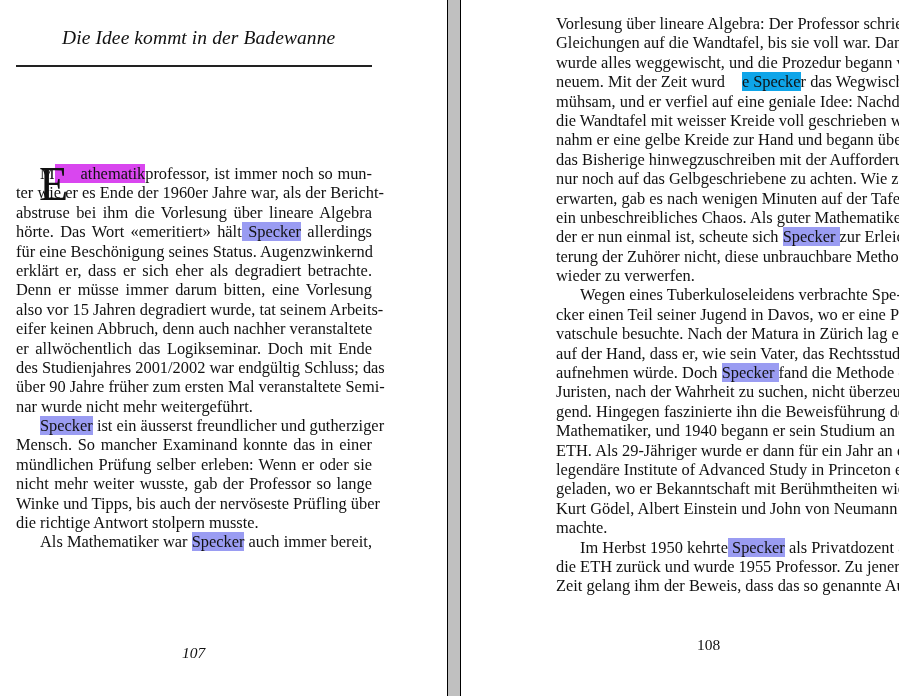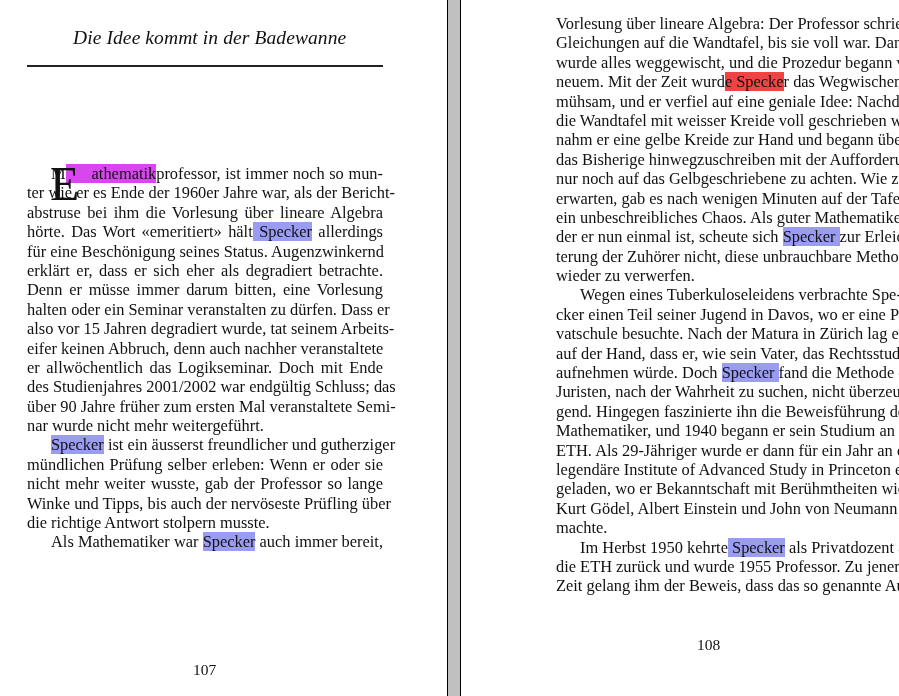--- a/index.html
+++ b/index.html
@@ -6,21 +6,21 @@
     body {
       width: 899px; height: 696px; overflow: hidden;
       background: #ffffff;
       font-family: "Liberation Serif", "DejaVu Serif", serif;
       color: #111;
       position: relative;
     }
     .page {
       position: absolute; top: 0; height: 696px; background: #fff;
     }
-    #page-left { left: 0; width: 447px; margin-left: 11px; }
+    #page-left { left: 0; width: 447px; }
     #page-right { left: 461px; width: 438px; }
     .gutter {
       position: absolute; top: 0; left: 447px; width: 14px; height: 696px;
       background: #c0c0c0;
       border-left: 1.5px solid #000;
       border-right: 1.5px solid #000;
       box-sizing: border-box;
     }
     .running-head {
       position: absolute; left: 62px; top: 27px;
@@ -45,63 +45,63 @@
     .dropcap-line { padding-left: 24px; }
     .dropcap {
       position: absolute; left: 23px; top: -2px;
       font-size: 48px; line-height: 44px;
     }
     .hl { background: #9a9cf2; }
     .page-number {
       position: absolute; font-size: 15.5px;
       font-family: "Liberation Serif", serif;
     }
-    #left-page-number { left: 182px; top: 661px; }
+    #left-page-number { left: 182px; top: 644px; font-style: italic; }
     #right-page-number { left: 236px; top: 636px; }
   </style>
 </head>
 <body>
 
 <div class="page" id="page-left">
   <div class="running-head">Die Idee kommt in der Badewanne</div>
   <div class="head-rule"></div>
   <div class="text-block" id="left-text">
     <span class="dropcap">E</span>
       <span class="line dropcap-line"><span>M</span><span class="hl" style="background: #d946ef; padding-left: 26px;">athematik</span><span>professor, ist immer noch so mun-</span></span>
       <span class="line"><span>ter wie er es Ende der 1960er Jahre war, als der Bericht-</span></span>
       <span class="line"><span>abstruse bei ihm die Vorlesung über lineare Algebra</span></span>
       <span class="line"><span>hörte. Das Wort «emeritiert» hält</span><span class="hl" style="background: rgb(154, 156, 242);"> Specker</span><span> allerdings</span></span>
       <span class="line"><span>für eine Beschönigung seines Status. Augenzwinkernd</span></span>
       <span class="line"><span>erklärt er, dass er sich eher als degradiert betrachte.</span></span>
       <span class="line"><span>Denn er müsse immer darum bitten, eine Vorlesung</span></span>
-      <span class="line"><span>halten oder ein Seminar veranstalten zu dürfen. Dass er</span></span>
       <span class="line"><span>also vor 15 Jahren degradiert wurde, tat seinem Arbeits-</span></span>
       <span class="line"><span>eifer keinen Abbruch, denn auch nachher veranstaltete</span></span>
       <span class="line"><span>er allwöchentlich das Logikseminar. Doch mit Ende</span></span>
       <span class="line"><span>des Studienjahres 2001/2002 war endgültig Schluss; das</span></span>
       <span class="line"><span>über 90 Jahre früher zum ersten Mal veranstaltete Semi-</span></span>
       <span class="line last"><span>nar wurde nicht mehr weitergeführt.</span></span>
       <span class="line indent"><span class="hl" style="background: rgb(154, 156, 242);">Specker</span><span> ist ein äusserst freundlicher und gutherziger</span></span>
+      <span class="line"><span>Mensch. So mancher Examinand konnte das in einer</span></span>
       <span class="line"><span>mündlichen Prüfung selber erleben: Wenn er oder sie</span></span>
       <span class="line"><span>nicht mehr weiter wusste, gab der Professor so lange</span></span>
       <span class="line"><span>Winke und Tipps, bis auch der nervöseste Prüfling über</span></span>
       <span class="line last"><span>die richtige Antwort stolpern musste.</span></span>
       <span class="line indent"><span>Als Mathematiker war </span><span class="hl" style="background: rgb(154, 156, 242);">Specker</span><span> auch immer bereit,</span></span>
     </div>
   <div class="page-number" id="left-page-number">107</div>
 </div>
 
 <div class="gutter"></div>
 
 <div class="page" id="page-right">
   <div class="text-block" id="right-text">
       <span class="line"><span>Vorlesung über lineare Algebra: Der Professor schrieb</span></span>
       <span class="line"><span>Gleichungen auf die Wandtafel, bis sie voll war. Dann</span></span>
       <span class="line"><span>wurde alles weggewischt, und die Prozedur begann von</span></span>
-      <span class="line"><span>neuem. Mit der Zeit wurd</span><span class="hl" style="background: #ef4444;">e Specke</span><span>r das Wegwischen zu</span></span>
+      <span class="line"><span>neuem. Mit der Zeit wurd</span><span class="hl" style="background: #0ea5e9; margin-left: 17px;">e Specke</span><span>r das Wegwischen zu</span></span>
       <span class="line"><span>mühsam, und er verfiel auf eine geniale Idee: Nachdem</span></span>
       <span class="line"><span>die Wandtafel mit weisser Kreide voll geschrieben war,</span></span>
       <span class="line"><span>nahm er eine gelbe Kreide zur Hand und begann über</span></span>
       <span class="line"><span>das Bisherige hinwegzuschreiben mit der Aufforderung,</span></span>
       <span class="line"><span>nur noch auf das Gelbgeschriebene zu achten. Wie zu</span></span>
       <span class="line"><span>erwarten, gab es nach wenigen Minuten auf der Tafel</span></span>
       <span class="line"><span>ein unbeschreibliches Chaos. Als guter Mathematiker,</span></span>
       <span class="line"><span>der er nun einmal ist, scheute sich </span><span class="hl" style="background: rgb(154, 156, 242);">Specker </span><span>zur Erleich-</span></span>
       <span class="line"><span>terung der Zuhörer nicht, diese unbrauchbare Methode</span></span>
       <span class="line last"><span>wieder zu verwerfen.</span></span>

